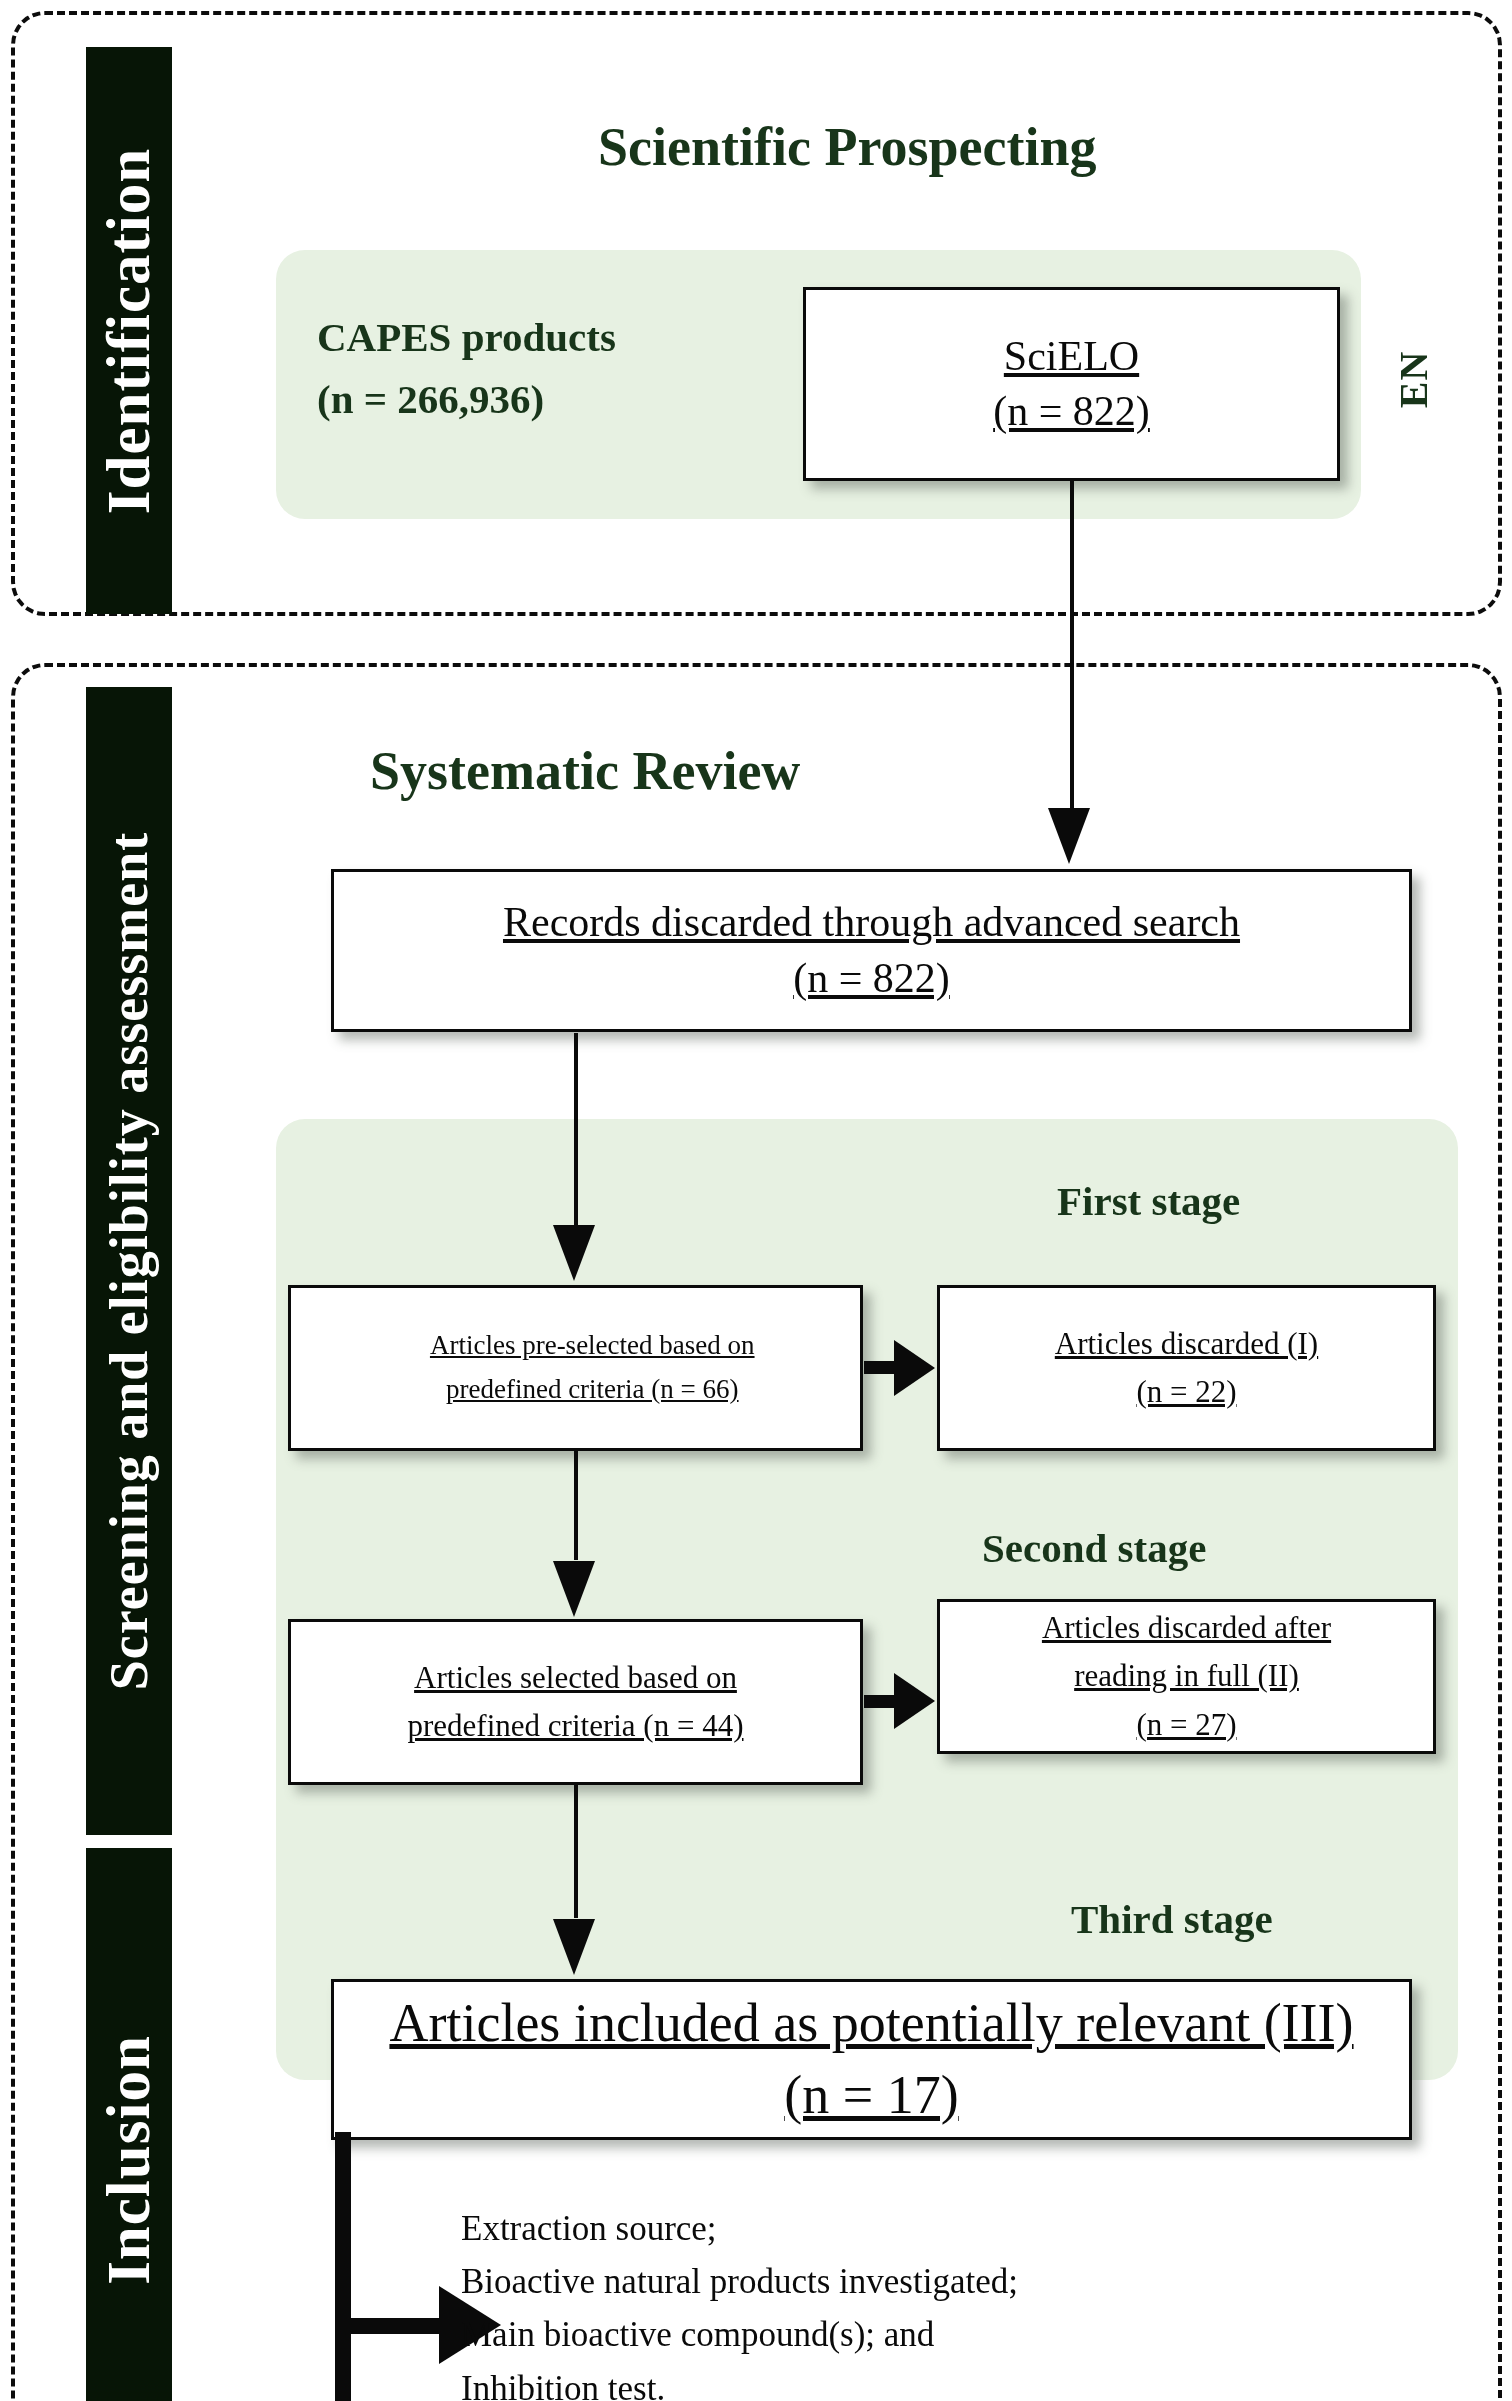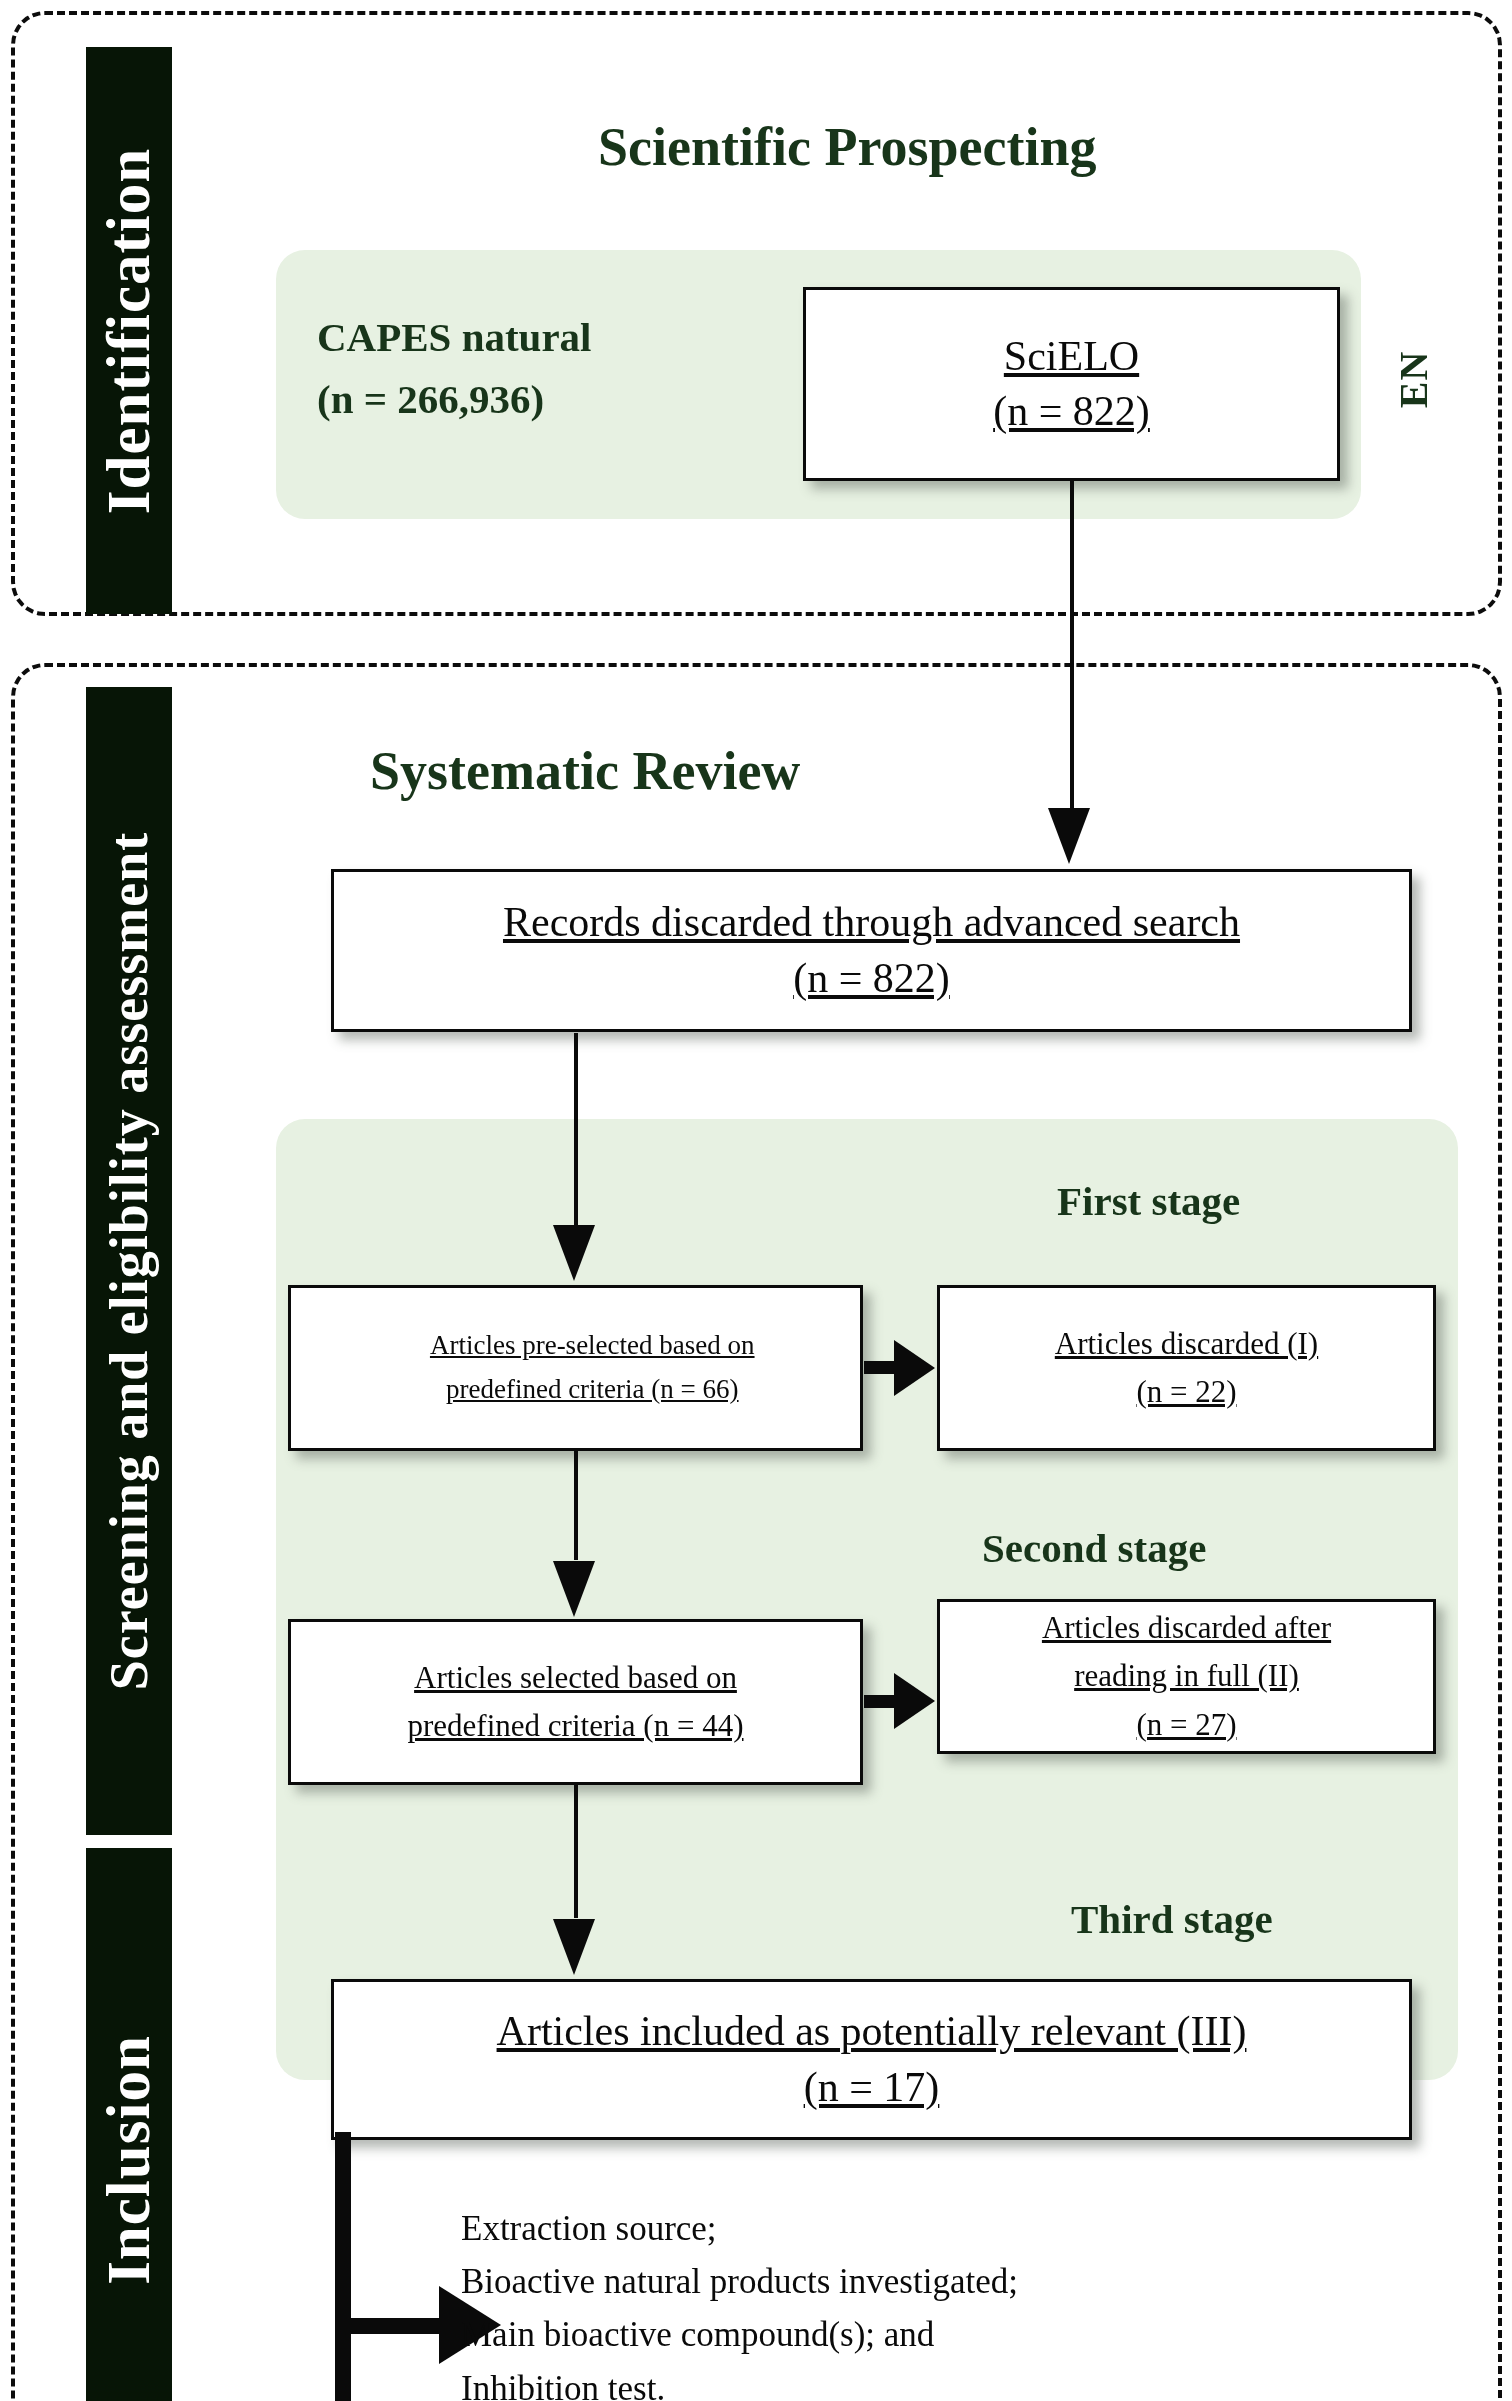--- a/index.html
+++ b/index.html
@@ -93,21 +93,21 @@
     text-decoration:underline;
   }
   .box .ln{display:block;line-height:1.32;white-space:nowrap;}
 
   #box-scielo{left:803px;top:287px;width:537px;height:194px;font-size:42px;}
   #box-records{left:331px;top:869px;width:1081px;height:163px;font-size:42px;}
   #box-preselected{left:288px;top:1285px;width:575px;height:166px;font-size:27px;padding-left:45px;}
   #box-discarded1{left:937px;top:1285px;width:499px;height:166px;font-size:31px;}
   #box-selected{left:288px;top:1619px;width:575px;height:166px;font-size:31px;}
   #box-discarded2{left:937px;top:1599px;width:499px;height:155px;font-size:31px;}
-  #box-included{left:331px;top:1979px;width:1081px;height:161px;font-size:42px;}
+  #box-included{left:331px;top:1979px;width:1081px;height:161px;font-size:54px;}
 
   #box-preselected .ln{line-height:1.62;}
   #box-discarded1 .ln,#box-selected .ln,#box-discarded2 .ln{line-height:1.55;}
 
   
   .vline{position:absolute;background:#0a0a0a;width:3.8px;}
   .vhead{
     position:absolute;width:0;height:0;
     border-left:21px solid transparent;border-right:21px solid transparent;
     border-top:56px solid #0a0a0a;
@@ -175,21 +175,21 @@
   </div>
 
   <div class="heading" id="title-prospecting">Scientific Prospecting</div>
   <div class="heading" id="title-review">Systematic Review</div>
 
   <div id="en-marker">
     <span>EN</span>
   </div>
 
   <div style="position:absolute;left:317px;top:307px;color:#18351a;font-weight:bold;font-size:41px;line-height:1.5;">
-    <div>CAPES natural</div>
+    <div>CAPES products</div>
     <div>(n = 266,936)</div>
   </div>
 
   <div class="box" id="box-scielo">
     <span class="ln">SciELO</span>
     <span class="ln">(n = 822)</span>
   </div>
 
   <div class="vline" id="conn1-line"></div>
   <div class="vhead" id="conn1-head"></div>

